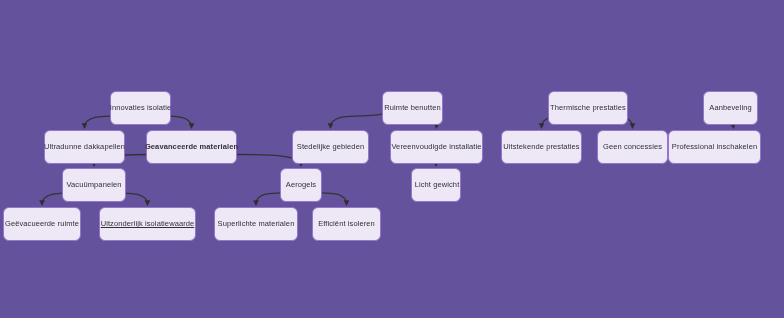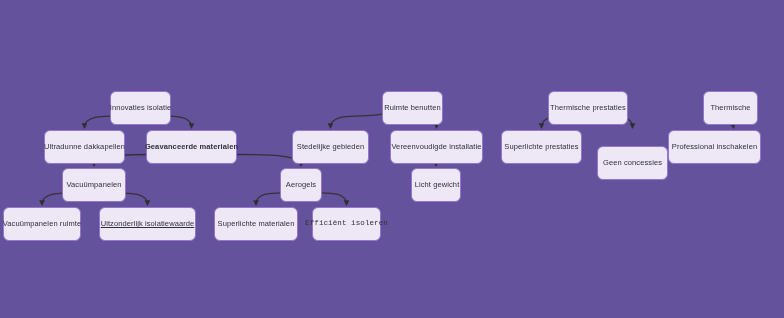--- a/index.html
+++ b/index.html
@@ -69,28 +69,28 @@
         <path d="M588,110 C588,122.75 541.5,107 541.5,127.5" fill="none" stroke="#333333" stroke-width="1.3" marker-end="url(#arrowhead)"></path>
         <path d="M588,110 C588,122.75 632.5,107 632.5,127.5" fill="none" stroke="#333333" stroke-width="1.3" marker-end="url(#arrowhead)"></path>
         <path d="M730.5,110 L733.5,127.5" fill="none" stroke="#333333" stroke-width="1.3" marker-end="url(#arrowhead)"></path>
       </g>
   </svg>
   <div id="nodes">
       <div class="node" style="left: 110px; top: 91px; width: 61px;">Innovaties isolatie</div>
       <div class="node" style="left: 44px; top: 130px; width: 81px;">Ultradunne dakkapellen</div>
       <div class="node" style="left: 146px; top: 130px; width: 91px; font-weight: bold;">Geavanceerde materialen</div>
       <div class="node" style="left: 62px; top: 168px; width: 64px;">Vacuümpanelen</div>
-      <div class="node" style="left: 3px; top: 207px; width: 78px;">Vacuümpanelen ruimte</div>
+      <div class="node" style="left: 3px; top: 207px; width: 78px;">Geëvacueerde ruimte</div>
       <div class="node" style="left: 99px; top: 207px; width: 97px; text-decoration: underline;">Uitzonderlijk isolatiewaarde</div>
       <div class="node" style="left: 280px; top: 168px; width: 42px;">Aerogels</div>
       <div class="node" style="left: 214px; top: 207px; width: 84px;">Superlichte materialen</div>
-      <div class="node" style="left: 312px; top: 207px; width: 69px; font-family: Liberation Mono, monospace;">Efficiënt isoleren</div>
+      <div class="node" style="left: 312px; top: 207px; width: 69px;">Efficiënt isoleren</div>
       <div class="node" style="left: 354px; top: 91px; width: 61px; margin-left: 28px;">Ruimte benutten</div>
       <div class="node" style="left: 292px; top: 130px; width: 77px;">Stedelijke gebieden</div>
       <div class="node" style="left: 390px; top: 130px; width: 93px; text-align: center;">Vereenvoudigde installatie</div>
       <div class="node" style="left: 411px; top: 168px; width: 50px; padding-left: 8px;">Licht gewicht</div>
       <div class="node" style="left: 548px; top: 91px; width: 80px;">Thermische prestaties</div>
-      <div class="node" style="left: 501px; top: 130px; width: 81px;">Superlichte prestaties</div>
-      <div class="node" style="left: 597px; top: 130px; width: 71px; margin-top: 16px;">Geen concessies</div>
-      <div class="node" style="left: 703px; top: 91px; width: 55px;">Thermische</div>
+      <div class="node" style="left: 501px; top: 130px; width: 81px;">Uitstekende prestaties</div>
+      <div class="node" style="left: 597px; top: 130px; width: 71px;">Geen concessies</div>
+      <div class="node" style="left: 703px; top: 91px; width: 55px;">Aanbeveling</div>
       <div class="node" style="left: 668px; top: 130px; width: 93px;">Professional inschakelen</div>
     </div>
 </div>
 
 </body></html>

